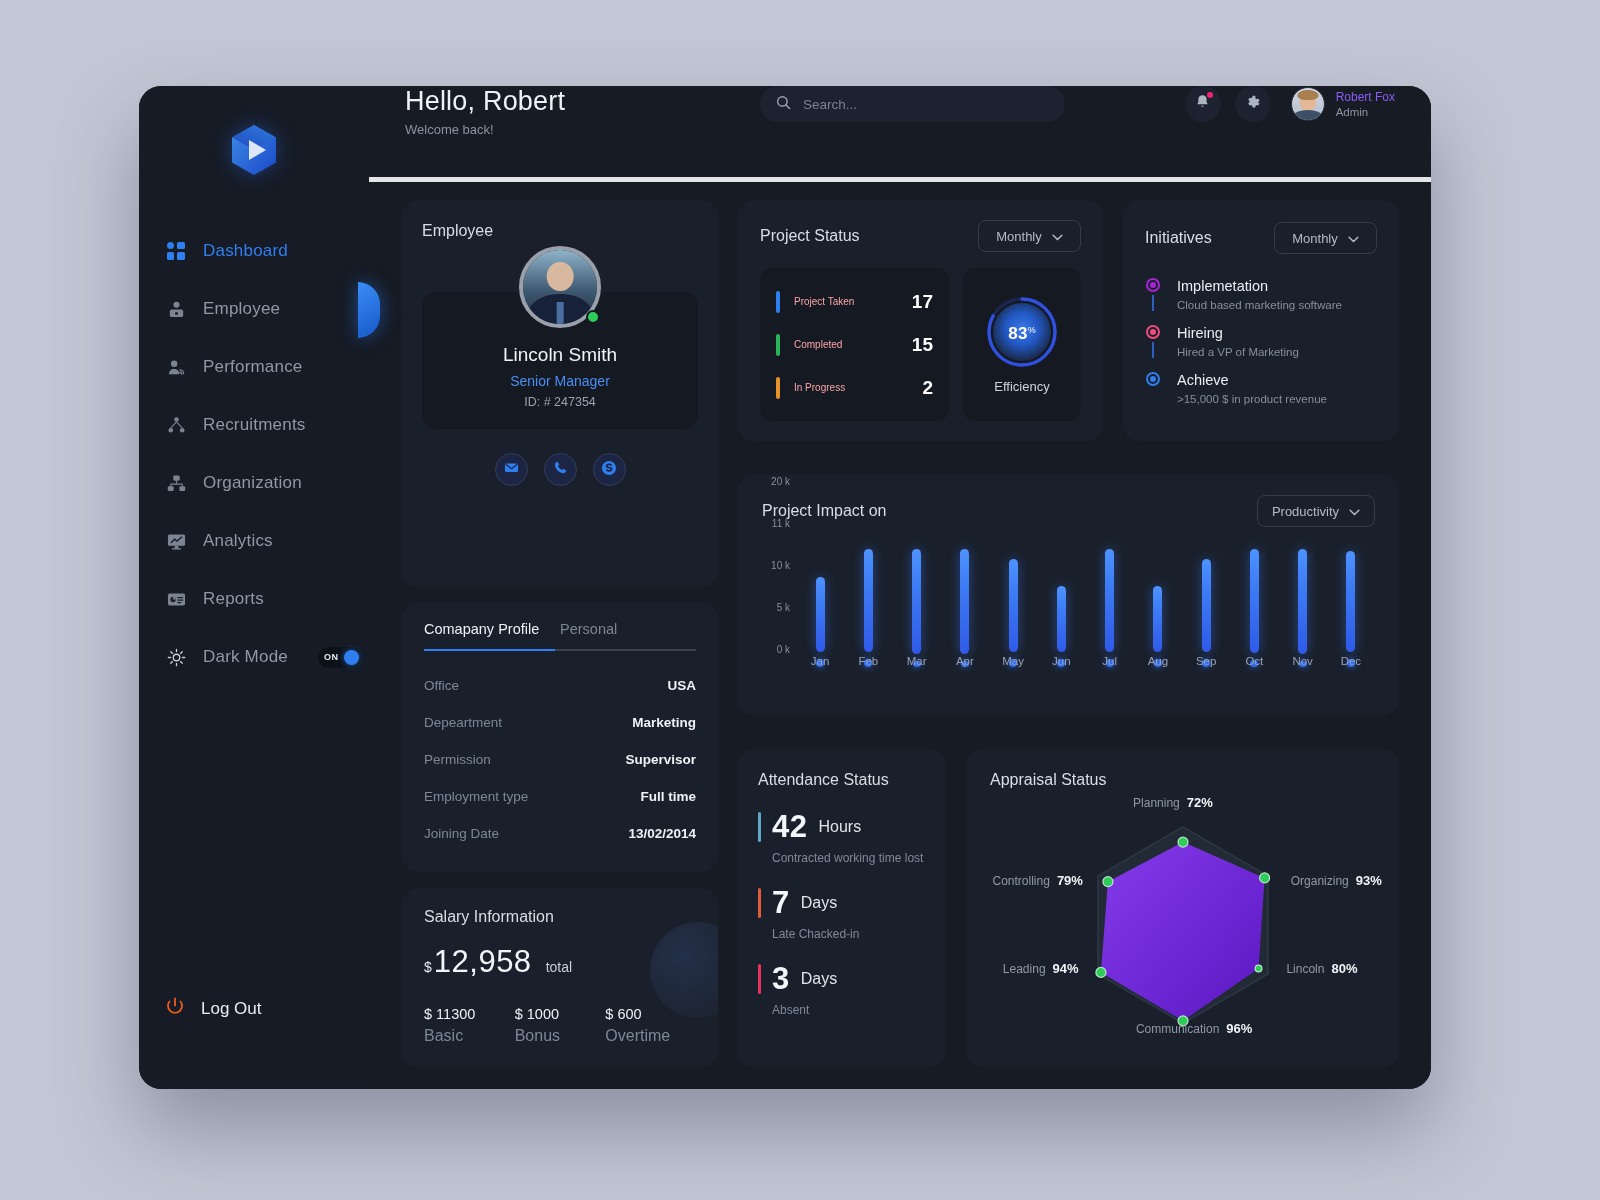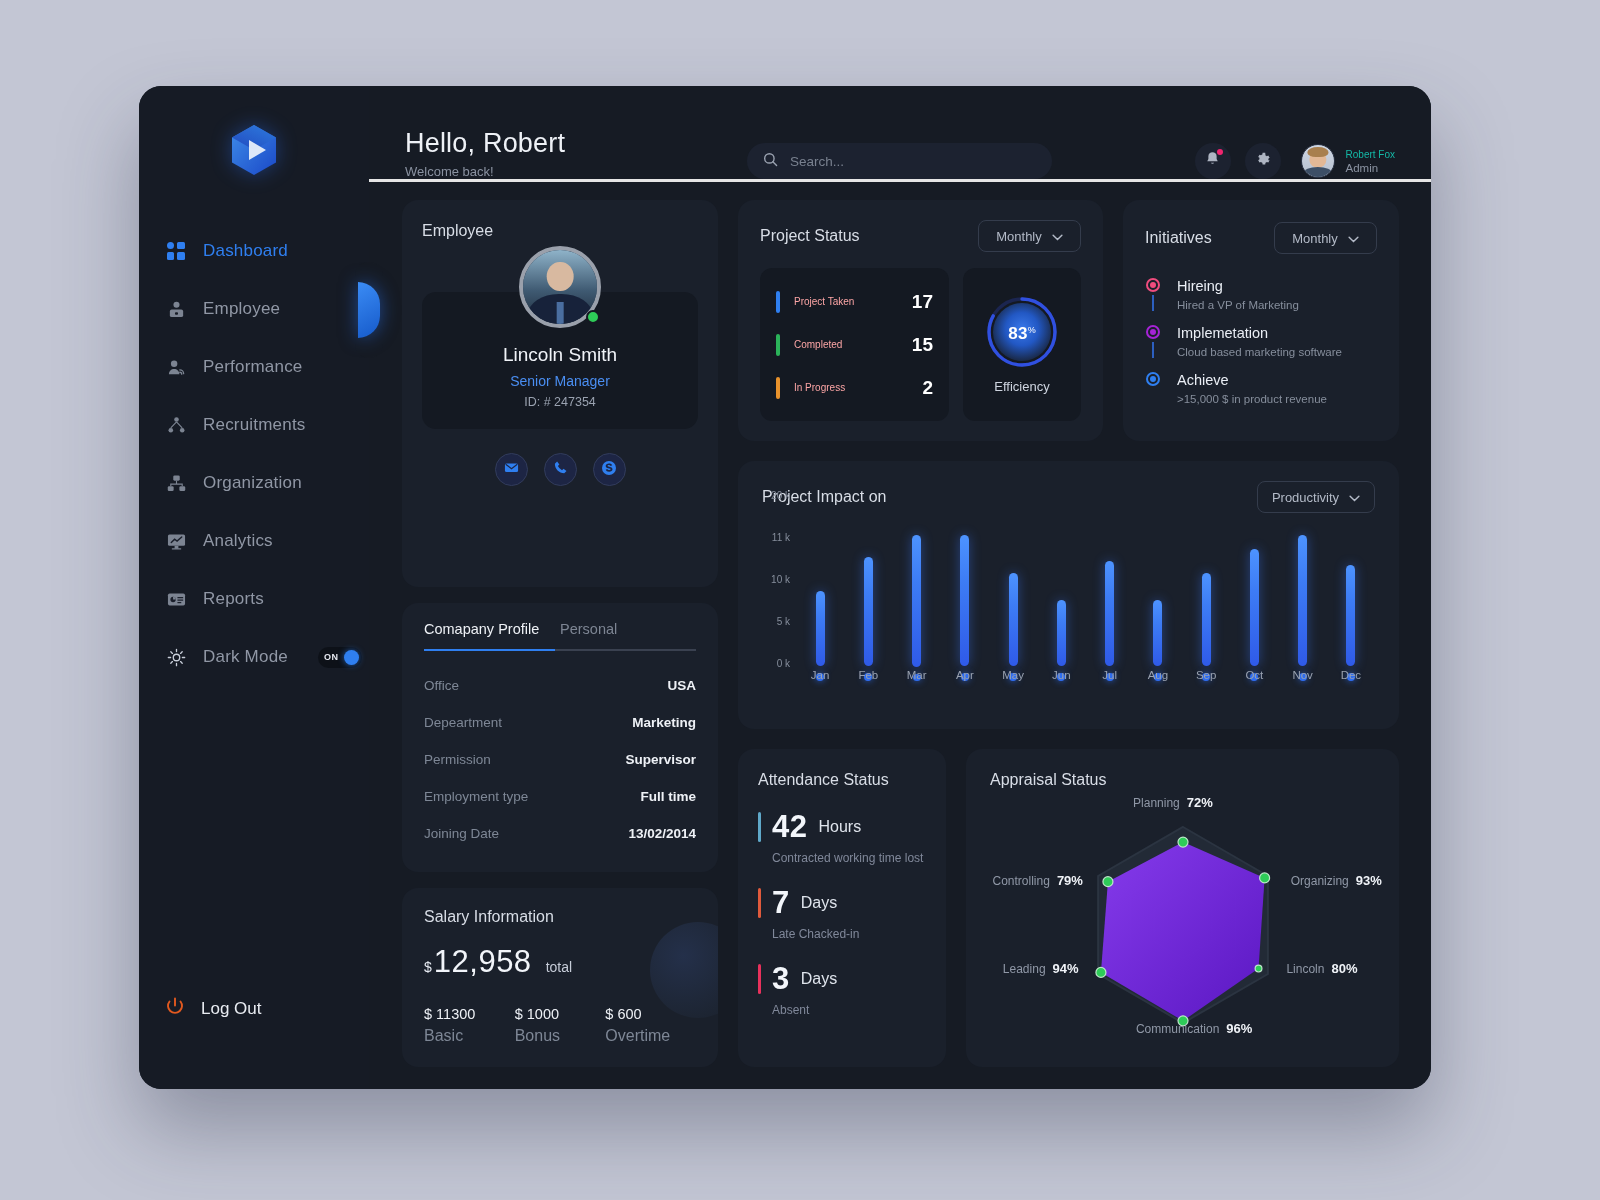--- a/index.html
+++ b/index.html
@@ -72,24 +72,24 @@
     position: absolute; bottom: 68px; left: 0; width: 100%;
     display:flex; align-items:center; gap: 16px; padding-left: 26px;
     color: #e9ecf2; font-size: 17px; cursor: pointer;
   }
 
   
   #main { flex: 1; display: flex; flex-direction: column; min-width: 0; background:#161b24; }
 
   #topbar {
     height: 96px; flex: 0 0 96px;
-    display: flex; align-items: flex-end;
+    display: flex; align-items: flex-start;
     padding: 0 36px 0 36px;
-    border-bottom: 3px solid #e5e5e5;
-    gap: 0;
+    border-bottom: 5px solid #e5e5e5;
+    gap: 13px;
   }
   #greeting { width: 330px; }
   #greeting .hello { font-size: 27px; color: #eef1f6; font-weight: 500; letter-spacing:.2px;}
   #greeting .welcome { font-size: 13px; color: #8a92a1; margin-top: 5px; }
 
   #searchbox {
     width: 305px; height: 36px;
     background: #1c2230; border-radius: 18px;
     display: flex; align-items: center; gap: 12px;
     padding: 0 16px; margin-left: 12px;
@@ -107,31 +107,31 @@
     background: #1c2230; display:flex; align-items:center; justify-content:center;
     position: relative; cursor: pointer;
   }
   .badge-dot { position:absolute; top:6px; right:8px; width:6px; height:6px; border-radius:50%; background:#f0256f; }
   #userchip { display:flex; align-items:center; gap: 11px; margin-left: 6px; cursor:pointer;}
   .avatar-sm {
     width: 34px; height: 34px; border-radius: 50%;
     background: linear-gradient(180deg,#cfd6e2 0%, #b6c0cf 100%);
     overflow: hidden; position: relative; border: 1px solid #2b3344;
   }
-  .u-name { font-size: 10px; color: #14b8a6; }
+  .u-name { font-size: 12px; color: #8b5cf6; }
   .u-role { font-size: 11.5px; color: #8a92a1; margin-top: 2px; }
 
   
   #content {
     flex: 1; display: flex; gap: 20px;
     padding: 18px 32px 22px 33px;
     min-height: 0;
   }
   #col-left { width: 316px; flex: 0 0 316px; display:flex; flex-direction:column; gap: 0; }
-  #col-right { flex: 1; display: flex; flex-direction: column; gap: 20px; min-width: 0; }
+  #col-right { flex: 1; display: flex; flex-direction: column; gap: 34px; min-width: 0; }
 
   .card { background: #1a202b; border-radius: 16px; }
 
   
   #employee-card { flex: 1; padding: 22px 20px 20px; display:flex; flex-direction:column; }
   .card-title { font-size: 16px; color: #d8dde6; font-weight: 400; }
 
   #emp-inner {
     margin-top: 52px; background: #141922; border-radius: 14px;
     padding: 52px 16px 20px; position: relative; text-align:center;
@@ -608,40 +608,40 @@
                 <span>
                   <svg width="11" height="7" viewBox="0 0 12 8">
                       <path d="M1 1.5 L6 6.2 L11 1.5" stroke="#b3bac7" stroke-width="1.7" fill="none" stroke-linecap="round"></path>
                     </svg>
                 </span>
               </div>
             </div>
             <div id="init-list">
               <div class="init-row">
                 <div class="init-dot-col">
+                  <span class="init-dot" style="border-color:#a623d6">
+                      <i style="background:#a623d6"></i>
+                    </span>
+                  <span class="init-line"></span>
+                </div>
+                <div>
+                  <div class="init-title">Implemetation</div>
+                  <div class="init-sub">Cloud based marketing software</div>
+                </div>
+              </div>
+              <div class="init-row">
+                <div class="init-dot-col">
                   <span class="init-dot" style="border-color:#ef4c7e">
                       <i style="background:#ef4c7e"></i>
                     </span>
                   <span class="init-line"></span>
                 </div>
                 <div>
                   <div class="init-title">Hireing</div>
                   <div class="init-sub">Hired a VP of Marketing</div>
-                </div>
-              </div>
-              <div class="init-row">
-                <div class="init-dot-col">
-                  <span class="init-dot" style="border-color:#a623d6">
-                      <i style="background:#a623d6"></i>
-                    </span>
-                  <span class="init-line"></span>
-                </div>
-                <div>
-                  <div class="init-title">Implemetation</div>
-                  <div class="init-sub">Cloud based marketing software</div>
                 </div>
               </div>
               <div class="init-row">
                 <div class="init-dot-col">
                   <span class="init-dot" style="border-color:#2f7ff0">
                       <i style="background:#2f7ff0"></i>
                     </span>
                 </div>
                 <div>
                   <div class="init-title">Achieve</div>

